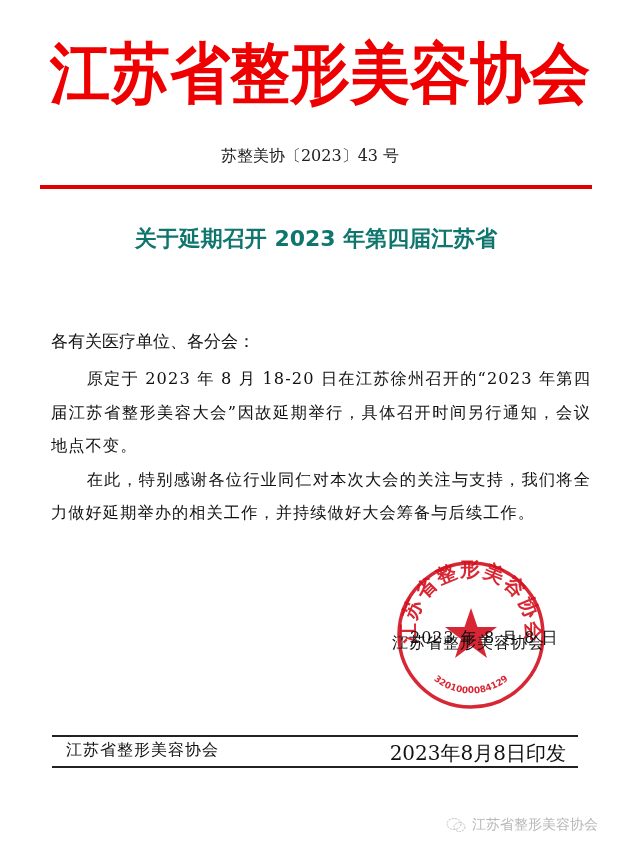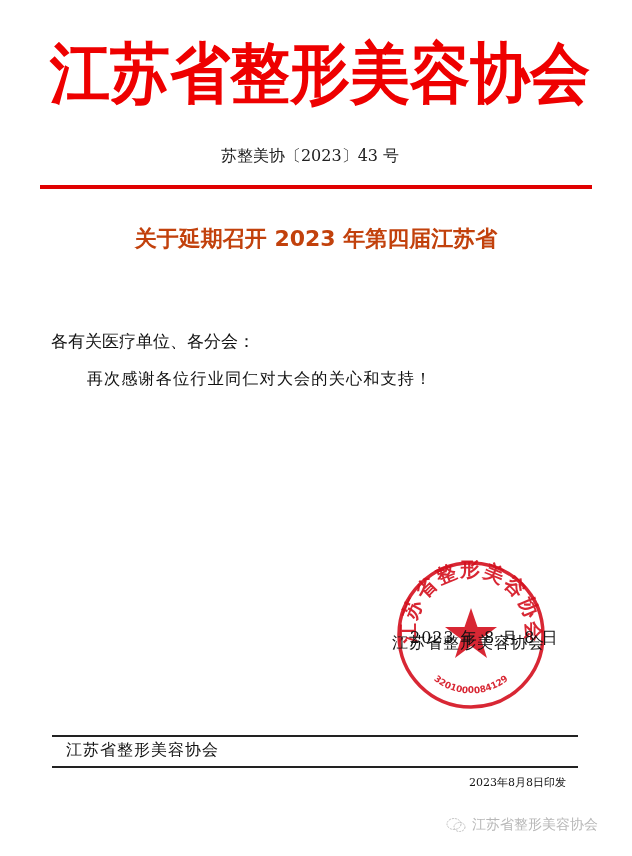--- a/index.html
+++ b/index.html
@@ -7,33 +7,33 @@
          font-family: "DejaVu Serif", "Liberation Serif", serif; color: #111; }
   .abs { position: absolute; }
   .org-title { left: 40px; width: 552px; top: 34px; height: 80px;
                display: flex; justify-content: space-between; align-items: center;
                color: #ee0000; font-family: "DejaVu Sans", sans-serif; font-weight: bold;
                font-size: 60px; letter-spacing: 0; padding: 0 10px; box-sizing: border-box; }
   .org-title span { display: inline-block; transform: scaleY(1.1); }
   .doc-number { left: 0; width: 620px; top: 146px; text-align: center; font-size: 16px; color: #222; }
   .red-rule { left: 40px; width: 552px; top: 185px; height: 4px; background: #e00000; }
   .notice-title { left: 0; width: 632px; top: 222px; text-align: center; font-size: 22px;
-                  line-height: 34px; font-family: "DejaVu Sans", sans-serif; font-weight: bold; color: #c2410c; }
+                  line-height: 34px; font-family: "DejaVu Sans", sans-serif; font-weight: bold; color: #0f766e; }
   .salutation { left: 51px; top: 330px; font-size: 17px; font-weight: normal;
                 font-family: "DejaVu Sans", sans-serif; }
   .body-text { left: 51px; width: 540px; top: 362px; font-size: 16.2px; line-height: 33.5px;
                letter-spacing: 1.1px; }
   .body-text p { margin: 0; text-indent: 2.2em; text-align: justify; }
   .seal { left: 396px; top: 560px; width: 150px; height: 150px; }
   .sign-name { left: 392px; top: 633px; font-size: 16px; letter-spacing: 1px; }
   .sign-date { left: 410px; top: 628px; font-size: 16px; letter-spacing: 1px; }
   .footer-rule-top { left: 52px; width: 526px; top: 735px; height: 2px; background: #222; }
   .footer-rule-bot { left: 52px; width: 526px; top: 766px; height: 2px; background: #222; }
   .footer-org { left: 66px; top: 740px; font-size: 16px; letter-spacing: 1px; }
-  .footer-date { right: 66px; top: 740px; font-size: 11px; margin-top: 35px; }
+  .footer-date { right: 66px; top: 740px; font-size: 20px; }
   .watermark { left: 446px; top: 816px; font-size: 14px; color: #b8b8b8;
                font-family: "DejaVu Sans", sans-serif; display: flex; align-items: center; gap: 6px; }
   .wm-icon { width: 20px; height: 16px; }
 </style>
 </head>
 <body>
 
 <div class="abs org-title">
   <span>江</span>
   <span>苏</span>
@@ -49,21 +49,22 @@
 <div class="abs doc-number">苏整美协〔2023〕43 号</div>
 <div class="abs red-rule"></div>
 
 <div class="abs notice-title">
   <div>关于延期召开 2023 年第四届江苏省</div>
 </div>
 
 <div class="abs salutation">各有关医疗单位、各分会：</div>
 
 <div class="abs body-text">
-  <p>再次感谢各位行业同仁对大会的关心和支持！</p>
+  <p>原定于 2023 年 8 月 18-20 日在江苏徐州召开的“2023 年第四届江苏省整形美容大会”因故延期举行，具体召开时间另行通知，会议地点不变。</p>
+  <p>在此，特别感谢各位行业同仁对本次大会的关注与支持，我们将全力做好延期举办的相关工作，并持续做好大会筹备与后续工作。</p>
 </div>
 
 <svg class="abs seal" viewBox="0 0 150 150">
   <defs>
     <path id="arcTop" d="M 22 90 A 56 56 0 1 1 128 90" fill="none"></path>
     <path id="arcBot" d="M 30 112 A 58 58 0 0 0 120 112" fill="none"></path>
   </defs>
   <circle cx="75" cy="75" r="72" fill="none" stroke="#d4101e" stroke-width="3.5" opacity="0.9"></circle>
   <text font-size="20" fill="#d4101e" font-weight="bold" letter-spacing="2" opacity="0.9" font-family="DejaVu Sans, sans-serif">
     <textPath href="#arcTop" startOffset="50%" text-anchor="middle">江苏省整形美容协会</textPath>

